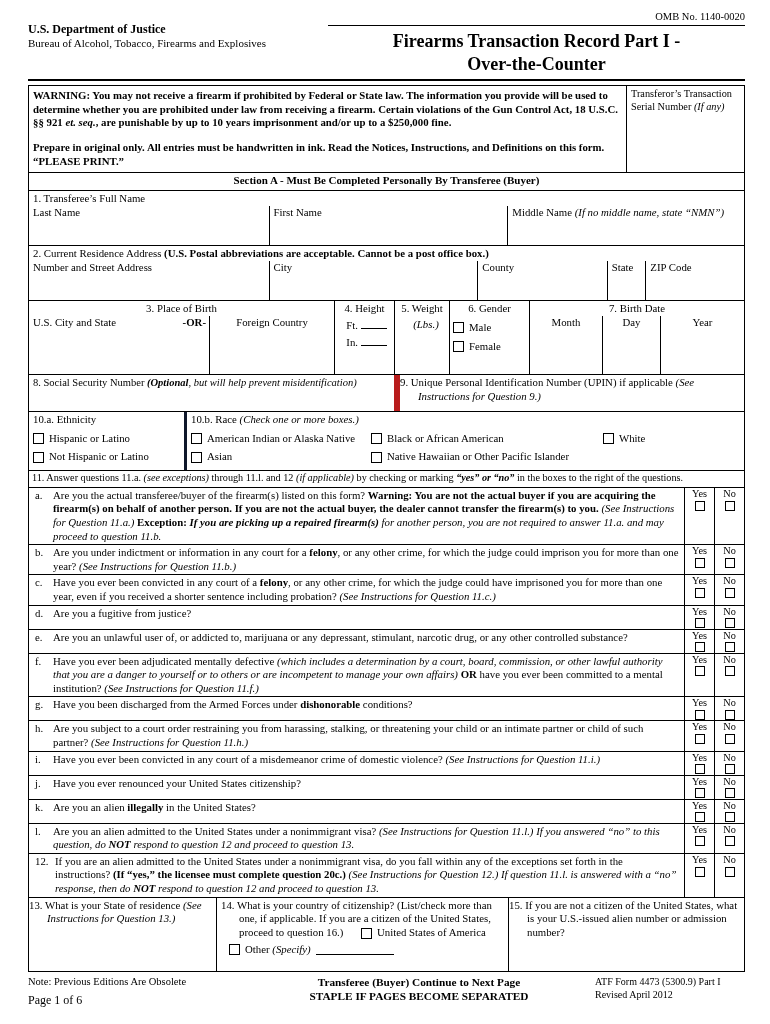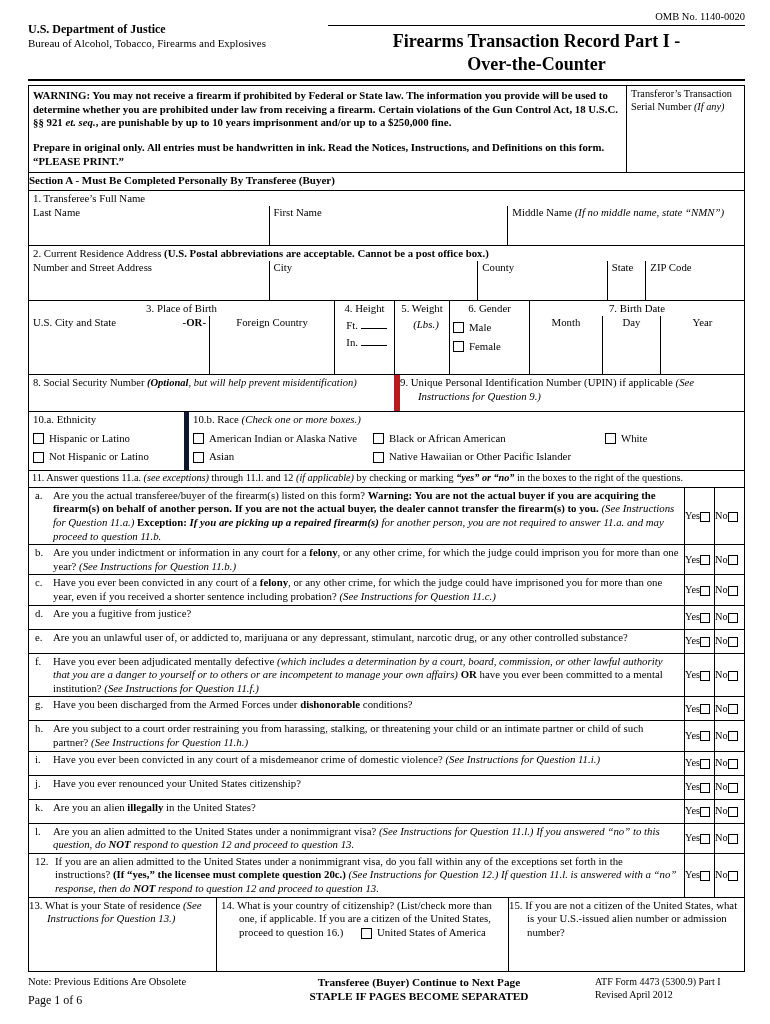--- a/index.html
+++ b/index.html
@@ -26,21 +26,21 @@
   .row { border-top:1px solid #000; }
   .row:first-child { border-top:none; }
 
   
   .warning-row { display:flex; }
   .warning-main { flex:1; padding:3px 6px 4px 4px; font-weight:bold; }
   .warning-main .p2 { margin-top:11px; }
   .serial-cell { width:118px; border-left:1px solid #000; padding:2px 4px; font-size:10.3px; }
 
   
-  .section-bar { font-weight:bold; padding:1px 0 2px; font-size:11px; }
+  .section-bar { text-align:center; font-weight:bold; padding:1px 0 2px; font-size:11px; }
 
   .q-label { padding:1px 4px 0; }
   .cells { display:flex; }
   .cell { border-left:1px solid #000; padding:0 4px 26px; }
   .cell:first-child { border-left:none; }
 
   
   .r37 { display:flex;text-align:center; }
   .r37 > div { border-left:1px solid #000; }
   .r37 > div:first-child { border-left:none; }
@@ -60,33 +60,33 @@
   .bd-y { flex:1; border-left:1px solid #000; padding:0 4px; }
 
   
   .r89 { display:flex; }
   .c-ssn { width:365px; padding:1px 4px 22px; font-size:10.5px; }
   .c-upin { flex:1; border-left:6px solid #b91c1c; padding:1px 4px 4px; }
 
   
   .r10 { display:flex; }
   .c-eth { width:155px; padding:1px 4px 6px; }
-  .c-race { flex:1; border-left:5px solid #0f172a; padding:1px 4px 6px; }
+  .c-race { flex:1; border-left:3px solid #0f172a; padding:1px 4px 6px; }
   .race-grid { display:grid; grid-template-columns:180px 232px 1fr; }
 
   .cbline { display:flex; align-items:center; gap:5px; margin-top:5px; }
   .cb { display:inline-block; width:11px; height:11px; border:1px solid #000; background:#fff; flex-shrink:0; }
 
   
   .intro-bar { padding:1px 3px 2px; font-size:10.2px; }
   .q-row { display:flex; min-height:24px; }
   .q-text { flex:1; display:flex; padding:1px 4px 1px 6px; }
   .q-letter { width:18px; flex-shrink:0; }
   .q-body { flex:1; }
-  .yn { width:30px; border-left:1px solid #000; display:flex; flex-direction:row; align-items:center; padding-top:0; }
+  .yn { width:30px; border-left:1px solid #000; display:flex; flex-direction:column; align-items:center; padding-top:0; }
   .yn-label { font-size:10.3px; line-height:1.15; }
   .yn .cb { width:10px; height:10px; margin-top:1px; }
 
   
   .r1315 { display:flex; min-height:74px; }
   .c13 { width:187px; padding:1px 4px; }
   .c14 { width:292px; border-left:1px solid #000; padding:1px 4px; }
   .c15 { flex:1; border-left:1px solid #000; padding:1px 4px; }
   .hang { padding-left:18px; text-indent:-18px; }
   .usa-line { margin:-13px 0 0 140px; }
@@ -438,20 +438,25 @@
     </div>
 
     <div class="row r1315">
       <div class="c13 hang"><span>13.  What is your State of residence </span><span style="font-style: italic;">(See Instructions for Question 13.)</span></div>
       <div class="c14">
         <div class="hang"><span>14.  What is your country of citizenship?  </span><span style="">(List/check more than one, if applicable.  If you are a citizen of the United States, proceed to question 16.)</span></div>
         <div class="cbline usa-line">
           <span class="cb"></span>
           <span>United States of America</span>
         </div>
+        <div class="cbline other-line">
+          <span class="cb"></span>
+          <span><span>Other </span><span style="font-style: italic;">(Specify)</span></span>
+          <span class="uline u60"></span>
+        </div>
       </div>
       <div class="c15 hang"><span>15.  If you are not a citizen of the United States, what is your U.S.-issued alien number or admission number?</span></div>
     </div>
 
   </div>
 
   <div class="footer">
     <div class="f-left">
       <div>Note:  Previous Editions Are Obsolete</div>
       <div class="f-page">Page 1 of 6</div>

